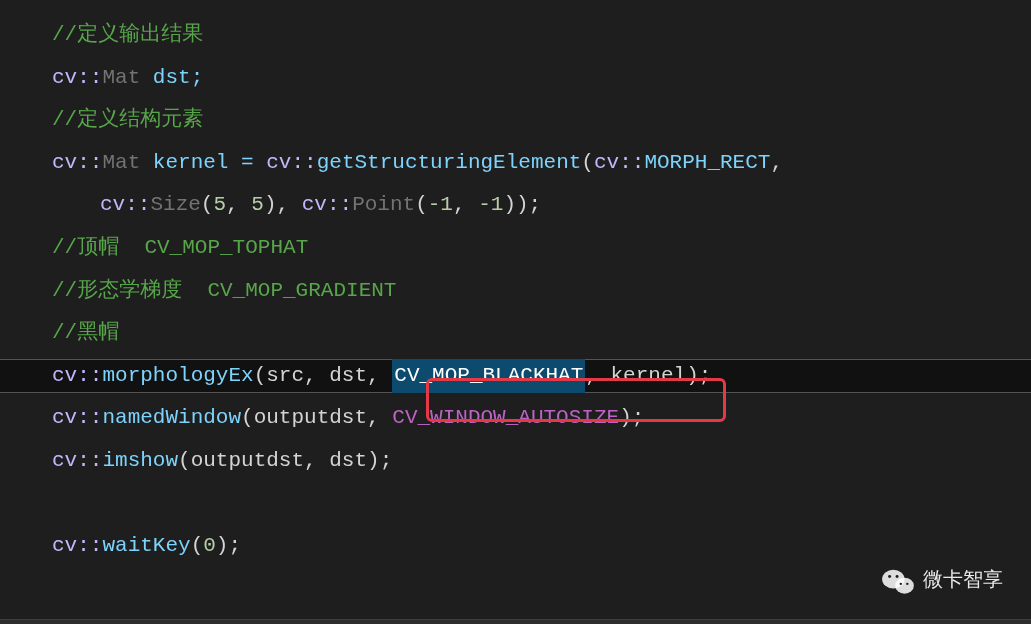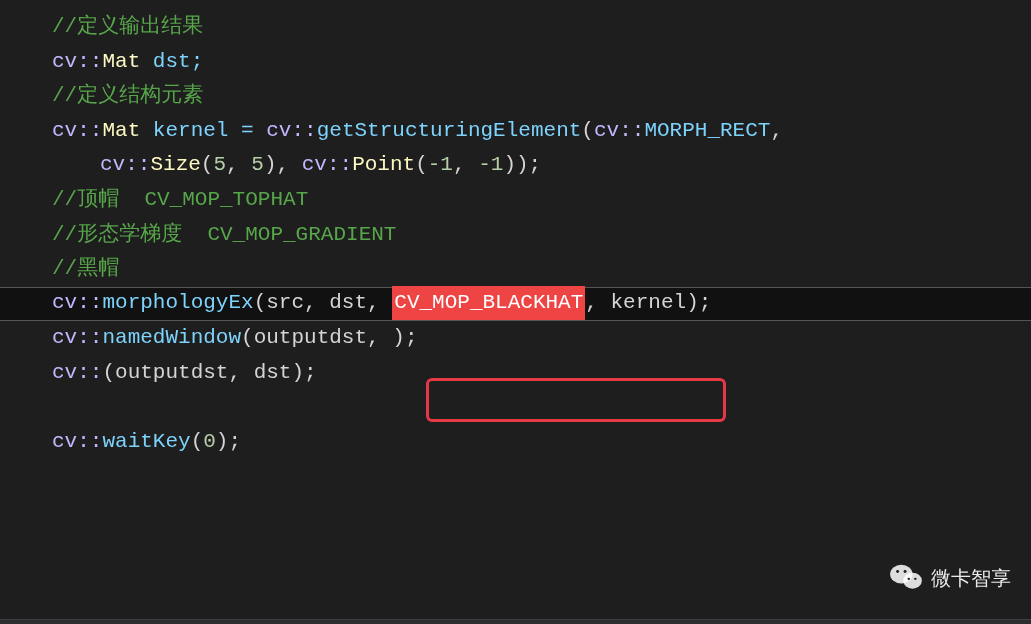--- a/index.html
+++ b/index.html
@@ -17,62 +17,63 @@
     .code-container {
       padding: 10px 0 0 0;
       position: relative;
     }
     .line {
       padding-left: 52px;
       white-space: pre;
       position: relative;
       height: 34.6px;
       display: flex;
-      align-items: flex-end;
+      align-items: center;
+      margin-top: 8px;
     }
     .line.indent2 {
       padding-left: 100px;
     }
     .line.highlighted {
       background: #111111;
       border-top: 1px solid #555;
       border-bottom: 1px solid #555;
       margin-left: 0;
       padding-left: 52px;
     }
     .comment { color: #57a64a; }
-    .type { color: #fef9c3; }
+    .type { color: #737373; }
     .identifier { color: #7dd3fc; }
     .number { color: #b5cea8; }
     .punct { color: #d4d4d4; }
     .ns { color: #c4b5fd; }
     .const-upper { color: #bd63c5; }
     
     .red-box {
       border: 3px solid #e63946;
       border-radius: 6px;
       position: absolute;
       pointer-events: none;
     }
     .selected-text {
-      background: #ef4444;
+      background: #0c4a6e;
       color: #fff;
       padding: 0 2px;
     }
     
     .watermark {
       position: absolute;
-      right: 20px;
+      right: 28px;
       bottom: 28px;
       display: flex;
-      align-items: flex-start;
+      align-items: flex-end;
       gap: 8px;
       color: rgba(255,255,255,0.9);
       font-size: 20px;
-      font-family: Liberation Mono, monospace;
+      font-family: Liberation Sans, sans-serif;
     }
     .wechat-icon {
       width: 34px;
       height: 28px;
       position: relative;
     }
     .wechat-icon svg {
       width: 100%;
       height: 100%;
     }
@@ -104,23 +105,23 @@
 
   <div class="line"><span class="comment">//顶帽  CV_MOP_TOPHAT</span></div>
 
   <div class="line"><span class="comment">//形态学梯度  CV_MOP_GRADIENT</span></div>
 
   <div class="line"><span class="comment">//黑帽</span></div>
 
   <div class="line highlighted"><span class="ns">cv::</span><span class="identifier">morphologyEx</span><span class="punct">(src, dst, </span><span class="selected-text">CV_MOP_BLACKHAT</span><span class="punct">, kernel);</span></div>
 
 
-  <div class="line"><span class="ns">cv::</span><span class="identifier">namedWindow</span><span class="punct">(outputdst, </span><span class="punct">);</span></div>
+  <div class="line"><span class="ns">cv::</span><span class="identifier">namedWindow</span><span class="punct">(outputdst, </span><span class="const-upper">CV_WINDOW_AUTOSIZE</span><span class="punct">);</span></div>
 
-  <div class="line"><span class="ns">cv::</span><span class="punct">(outputdst, dst);</span></div>
+  <div class="line"><span class="ns">cv::</span><span class="identifier">imshow</span><span class="punct">(outputdst, dst);</span></div>
 
   <div class="line"></div>
 
   <div class="line"><span class="ns">cv::</span><span class="identifier">waitKey</span><span class="punct">(</span><span class="number">0</span><span class="punct">);</span></div>
 </div>
 
 <div class="red-box" style="left:426px; top:378px; width:300px; height:44px;"></div>
 
 <div class="watermark">
   <span class="wechat-icon">

